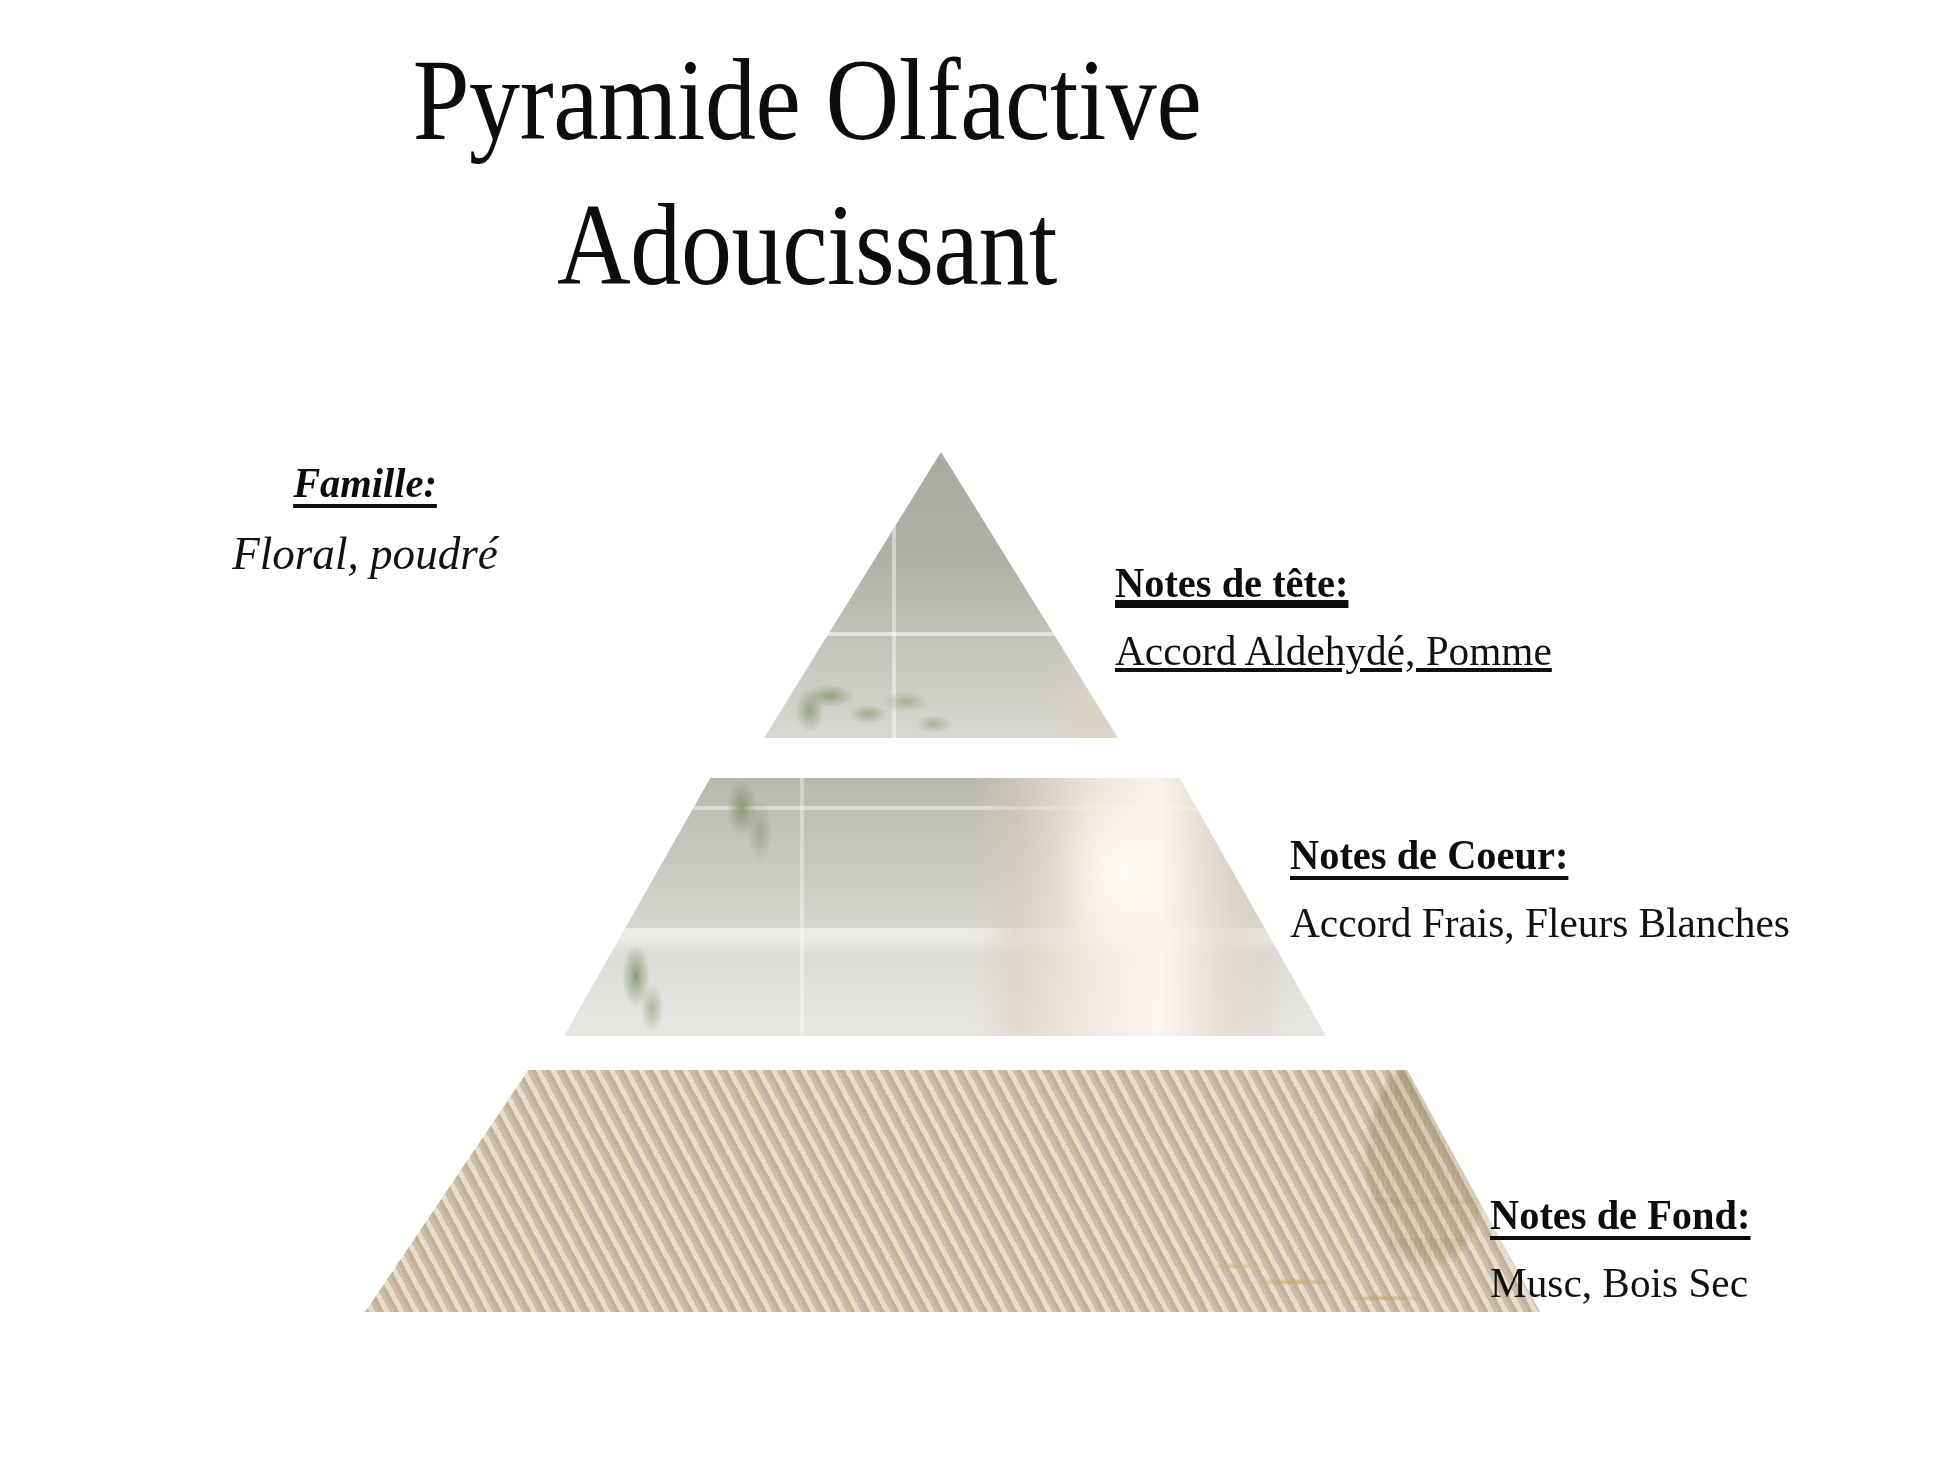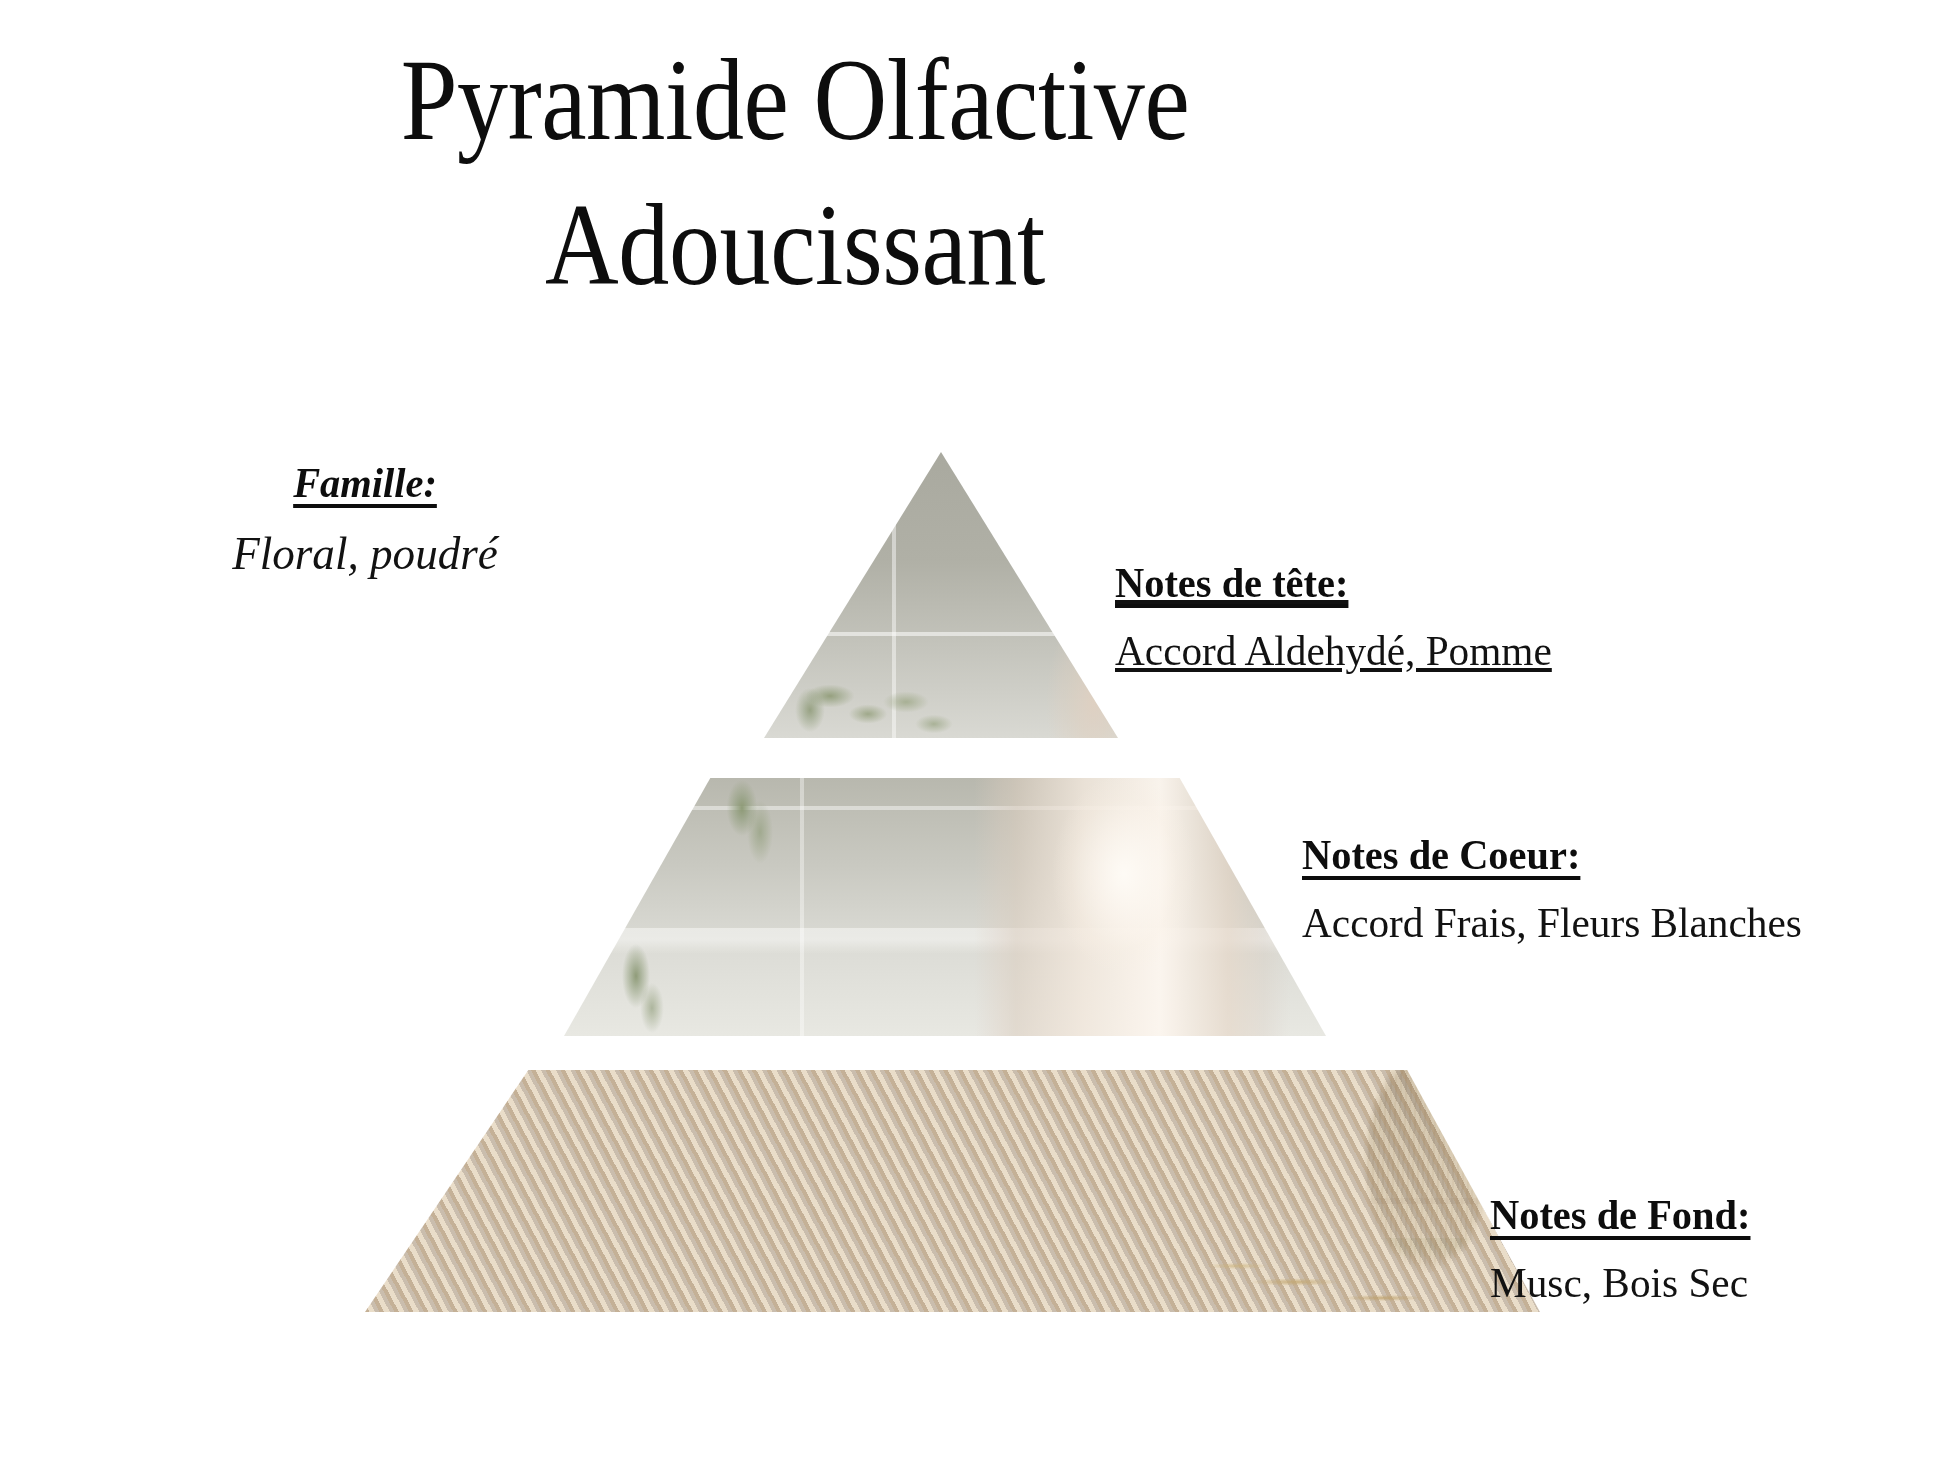--- a/index.html
+++ b/index.html
@@ -13,21 +13,21 @@
     position: relative;
     overflow: hidden;
     font-family: "Liberation Serif", "DejaVu Serif", serif;
     color: #111111;
     -webkit-font-smoothing: antialiased;
   }
 
   
   #title-block {
     position: absolute;
-    left: 0;
+    left: 12px;
     top: 28px;
     width: 1590px;
     text-align: center;
   }
   .title-line {
     font-family: "Liberation Serif", "DejaVu Serif", serif;
     font-size: 116px;
     line-height: 1.25;
     letter-spacing: -0.5px;
     color: #0d0d0d;
@@ -225,21 +225,21 @@
     text-align: center;
     font-style: italic;
   }
   #label-famille .label-title { transform-origin: center center; }
   #label-famille .label-value {
     font-size: 47px;
     transform-origin: center center;
   }
 
   #label-tete  { left: 1115px; top: 558px; text-decoration: underline; }
-  #label-coeur { left: 1290px; top: 830px; margin-left: 12px; }
+  #label-coeur { left: 1290px; top: 830px; }
   #label-fond  { left: 1490px; top: 1190px; }
 </style>
 </head>
 <body>
 
 <div id="title-block">
   <div class="title-line">Pyramide Olfactive</div>
   <div class="title-line">Adoucissant</div>
 </div>
 

